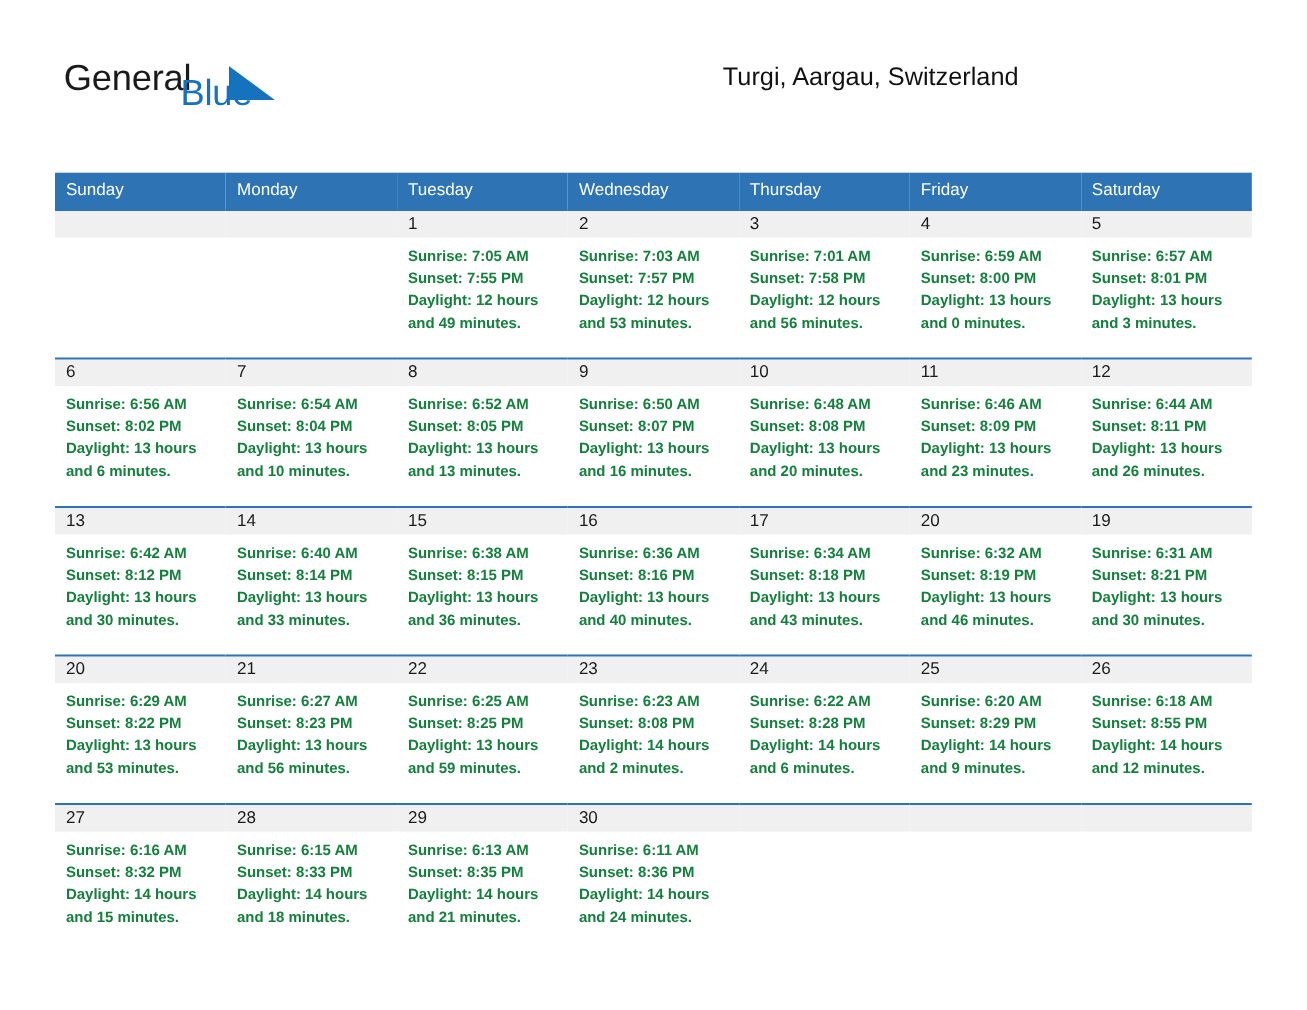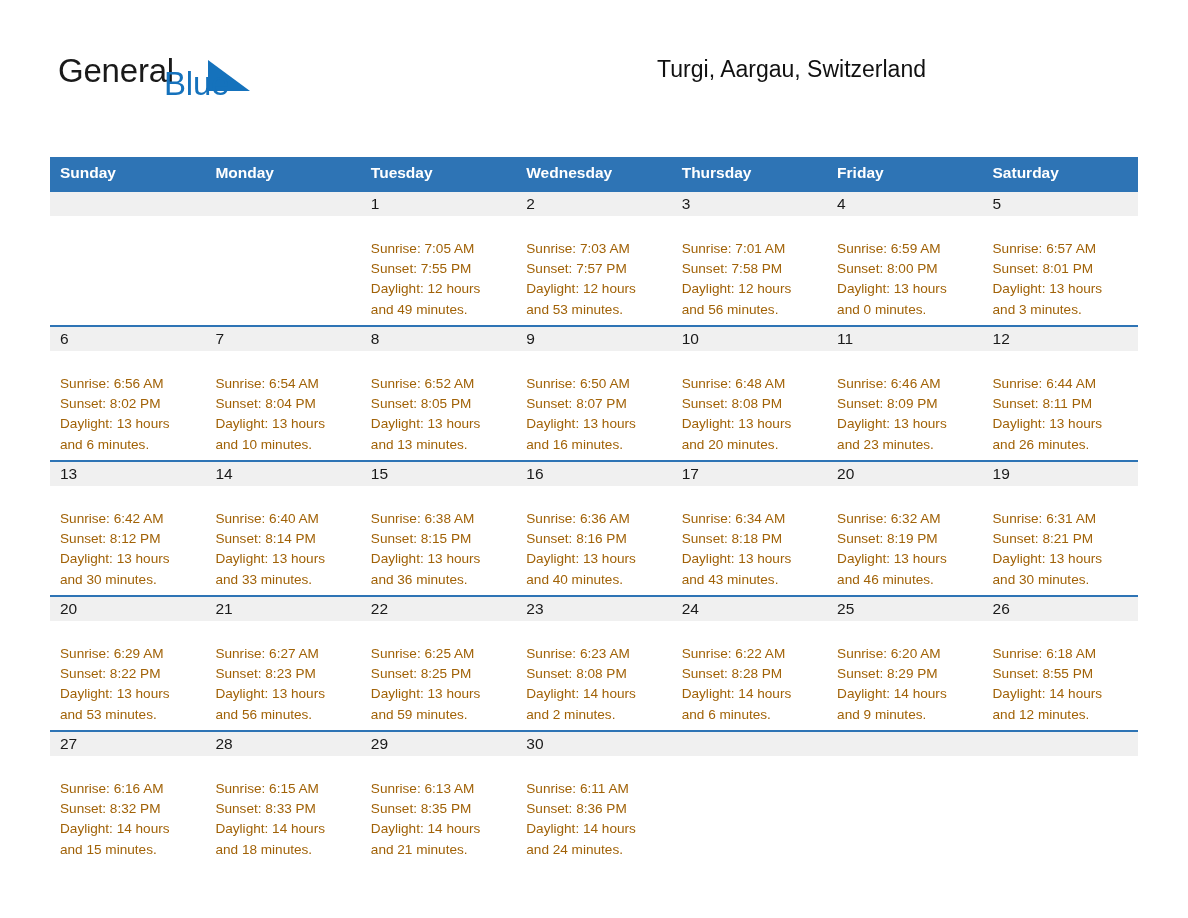--- a/index.html
+++ b/index.html
@@ -94,21 +94,21 @@
     width: 1088px;
     border-collapse: collapse;
     table-layout: fixed;
   }
   .calendar col { width: 155.43px; }
 
   .calendar thead th {
     background: #2E74B5;
     color: #ffffff;
     font-size: 15.5px;
-    font-weight: bold;
+    font-weight: normal;
     text-align: left;
     padding: 7px 0 8px 10px;
     height: 16px;
     vertical-align: middle;
   }
 
   .week-row {
     height: 135px;
   }
   .week-row > td {
@@ -124,24 +124,25 @@
   }
   .daynum {
     height: 24px;
     line-height: 24px;
     font-size: 15.5px;
     color: #1a1a1a;
     padding-left: 10px;
     background: #F0F0F0;
   }
   .cell-lines {
-    padding: 23px 8px 0 10px;
+    padding: 7px 8px 0 10px;
     font-size: 13.6px;
     line-height: 20.2px;
-    color: #a16207;
+    color: #15803d;
+    font-weight: bold;
   }
   .cell-lines div { white-space: nowrap; }
 </style>
 </head>
 <body>
 
 <div class="page">
 
   <div class="header">
 

